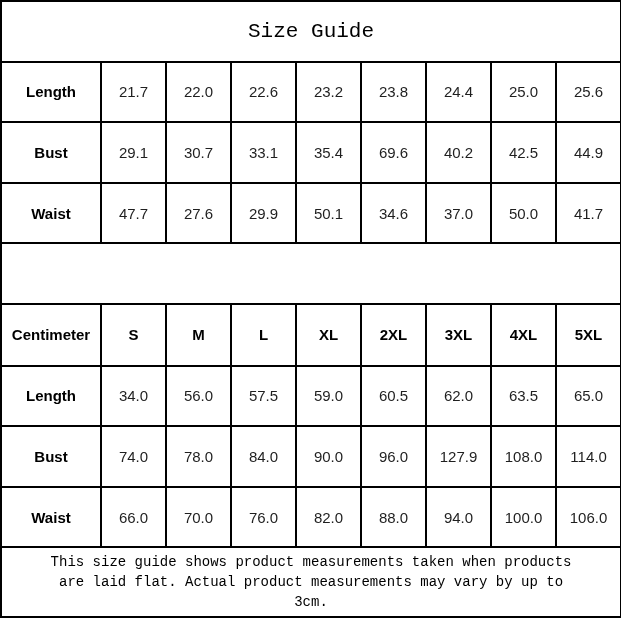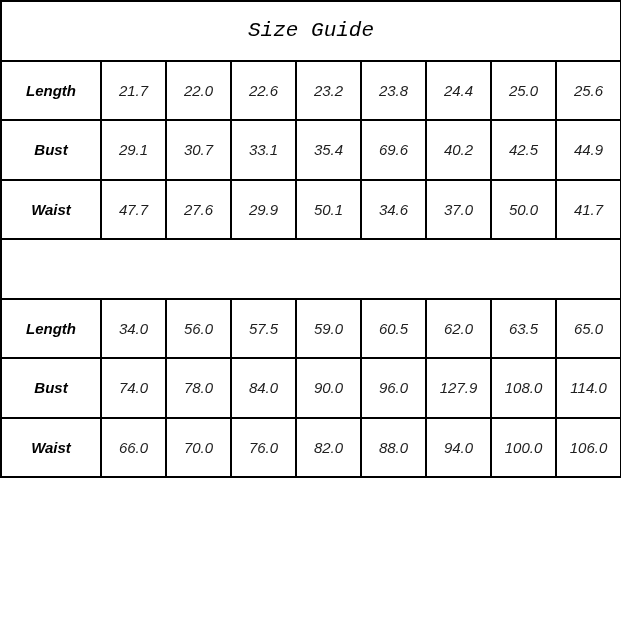--- a/index.html
+++ b/index.html
@@ -10,23 +10,22 @@
   .canvas {
     width: 621px;
     height: 618px;
     background: #ffffff;
     box-sizing: border-box;
   }
   table.size-guide {
     border-collapse: collapse;
     table-layout: fixed;
     width: 620px;
-    height: 478px;
+    height: 618px;
     background: #ffffff;
-    font-style: italic;
   }
   table.size-guide td {
     border: 2px solid #000000;
     text-align: center;
     vertical-align: middle;
     padding: 0;
     overflow: hidden;
     box-sizing: border-box;
   }
   tr.title-row td {
@@ -119,20 +118,31 @@
       <td class="value-cell">34.6</td>
       <td class="value-cell">37.0</td>
       <td class="value-cell">50.0</td>
       <td class="value-cell">41.7</td>
     </tr>
 
     <tr class="spacer-row">
       <td colspan="9"></td>
     </tr>
 
+    <tr class="header-row">
+      <td>Centimeter</td>
+      <td>S</td>
+      <td>M</td>
+      <td>L</td>
+      <td>XL</td>
+      <td>2XL</td>
+      <td>3XL</td>
+      <td>4XL</td>
+      <td>5XL</td>
+    </tr>
 
     <tr class="data-row">
       <td class="row-label">Length</td>
       <td class="value-cell">34.0</td>
       <td class="value-cell">56.0</td>
       <td class="value-cell">57.5</td>
       <td class="value-cell">59.0</td>
       <td class="value-cell">60.5</td>
       <td class="value-cell">62.0</td>
       <td class="value-cell">63.5</td>
@@ -156,15 +166,20 @@
       <td class="value-cell">66.0</td>
       <td class="value-cell">70.0</td>
       <td class="value-cell">76.0</td>
       <td class="value-cell">82.0</td>
       <td class="value-cell">88.0</td>
       <td class="value-cell">94.0</td>
       <td class="value-cell">100.0</td>
       <td class="value-cell">106.0</td>
     </tr>
 
+    <tr class="footer-row">
+      <td colspan="9">
+        <div class="footnote">This size guide shows product measurements taken when products are laid flat. Actual product measurements may vary by up to 3cm.</div>
+      </td>
+    </tr>
   </tbody>
     </table>
 </div>
 
 </body></html>

